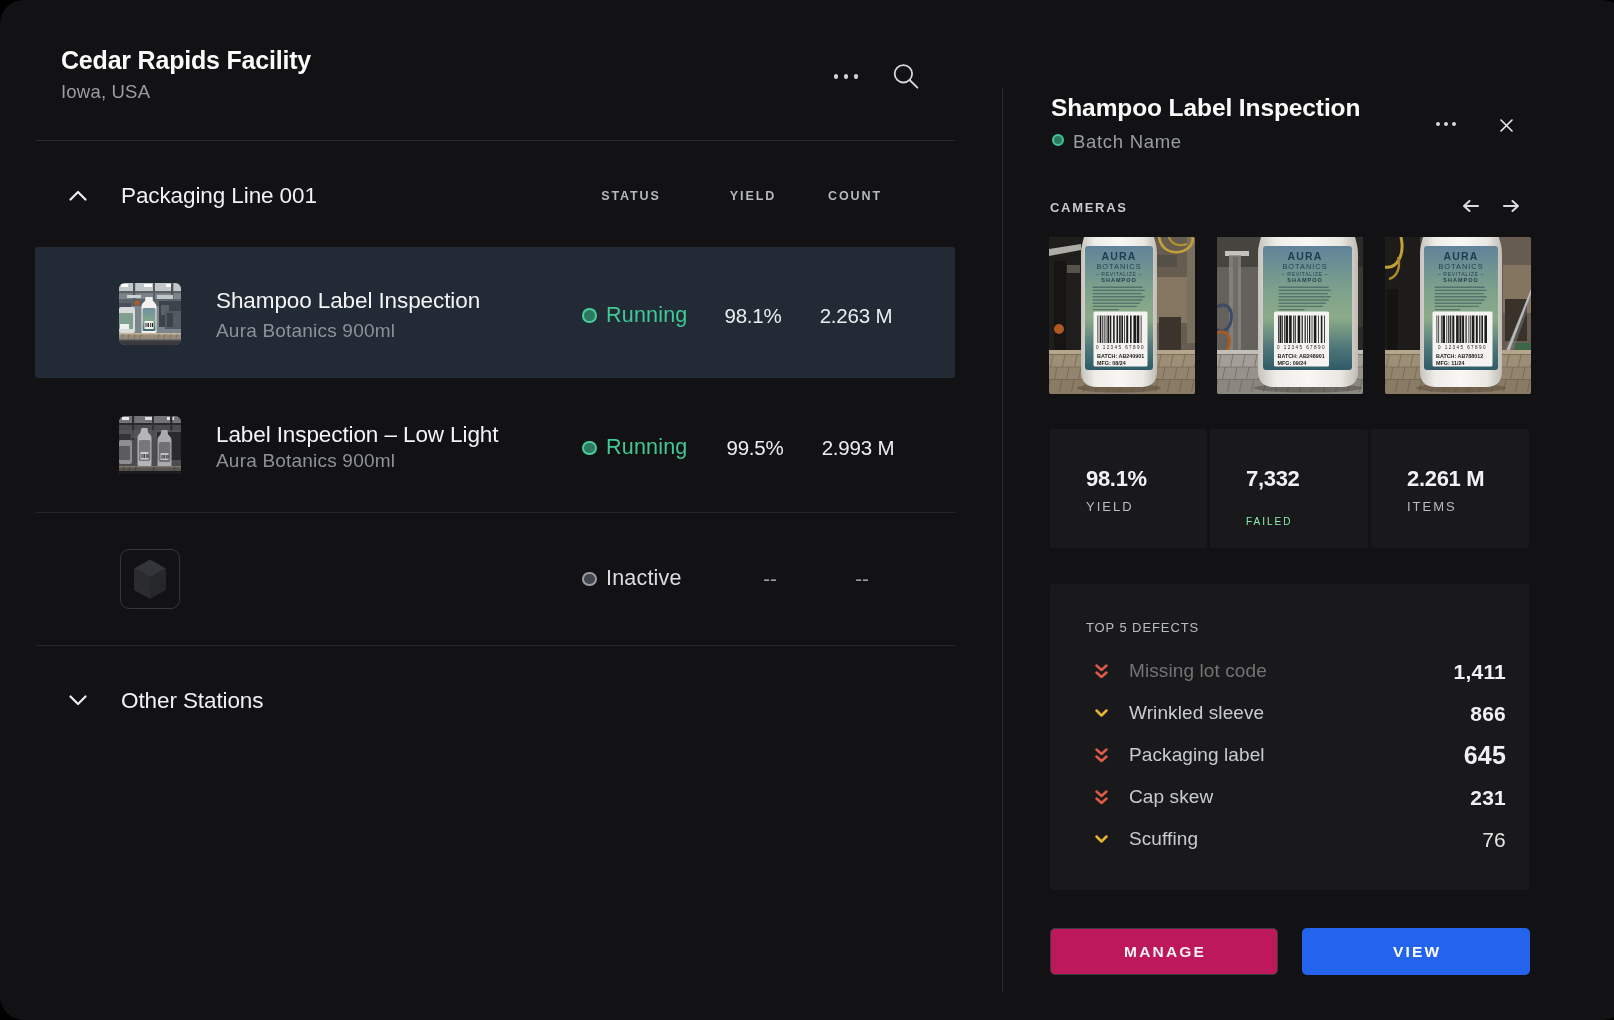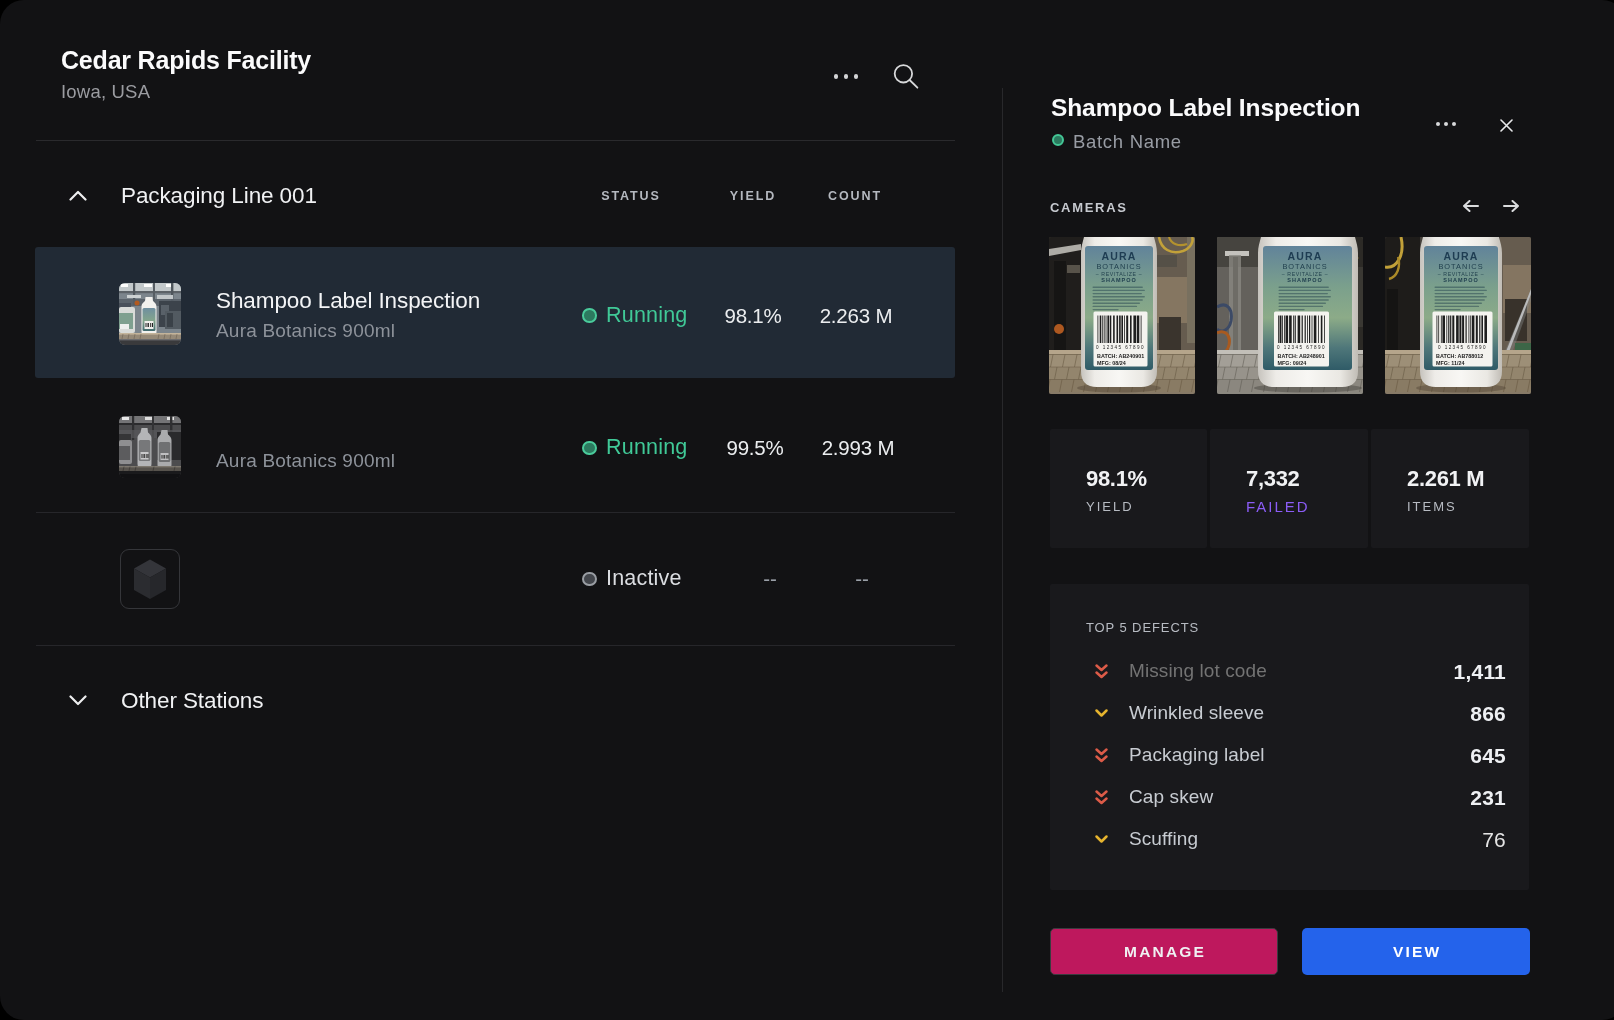--- a/index.html
+++ b/index.html
@@ -134,20 +134,21 @@
 <g stroke="#2e2b26" stroke-width="0.7" opacity="0.7">
 <line x1="5" y1="50.6" x2="4" y2="55"></line>
           <line x1="11" y1="50.6" x2="10" y2="55"></line>
           <line x1="17" y1="50.6" x2="16" y2="55"></line>
 <line x1="35" y1="50.6" x2="34" y2="55"></line>
           <line x1="56" y1="50.6" x2="55" y2="55"></line>
 </g>
 <rect x="0" y="55" width="62" height="7" fill="#1a1a1c"></rect>
 <rect x="0" y="58" width="62" height="4" fill="#111113"></rect>
 </svg></div>
+  <div class="abs rowtitle" style="left:216px;top:421px;line-height:28px;">Label Inspection – Low Light</div>
   <div class="abs rowsub" style="left:216px;top:449px;line-height:23px;">Aura Botanics 900ml</div>
   <div class="abs dot" style="left:582px;top:440.5px;width:14.5px;height:14.5px;border:2.2px solid #4acb9b;background:#2c7a5f;"></div>
   <div class="abs" style="left:606px;top:434px;font-size:21.5px;color:#40c997;line-height:26px;letter-spacing:.2px;">Running</div>
   <div class="abs cc val" style="left:755px;top:448px;">99.5%</div>
   <div class="abs cc val" style="left:858px;top:448px;">2.993&nbsp;M</div>
 
   <div class="abs" style="left:36px;top:512px;width:919px;height:1px;background:#26262a;"></div>
 
   <div class="abs" style="left:120px;top:549px;width:60px;height:60px;border:1.5px solid #35363a;border-radius:9px;box-sizing:border-box;"></div>
   <svg class="abs" style="left:133px;top:559px;" width="34" height="41" viewBox="0 0 34 41">
@@ -532,21 +533,21 @@
         <text x="51.0" y="121" font-family="Liberation Sans,sans-serif" font-size="5.4" font-weight="bold" fill="#1b1b1b">BATCH: AB788012</text>
         <text x="51.0" y="128" font-family="Liberation Sans,sans-serif" font-size="5.4" font-weight="bold" fill="#1b1b1b">MFG: 11/24</text>
       </svg></div>
 
   <div class="abs" style="left:1050px;top:429px;width:157px;height:119px;background:#19191c;border-radius:2px;"></div>
   <div class="abs" style="left:1210px;top:429px;width:158px;height:119px;background:#19191c;border-radius:2px;"></div>
   <div class="abs" style="left:1371px;top:429px;width:158px;height:119px;background:#19191c;border-radius:2px;"></div>
   <div class="abs" style="left:1086px;top:464px;font-size:22px;font-weight:700;color:#f1f2f4;line-height:29px;letter-spacing:-0.3px;">98.1%</div>
   <div class="abs" style="left:1086px;top:499px;font-size:13px;letter-spacing:2px;color:#b7bbc2;line-height:16px;">YIELD</div>
   <div class="abs" style="left:1246px;top:464px;font-size:22px;font-weight:700;color:#f1f2f4;line-height:29px;letter-spacing:-0.3px;">7,332</div>
-  <div class="abs" style="left:1246px;top:499px;font-size:15px;letter-spacing:2px;color:#8b5cf6;line-height:16px;">FAILED</div>
+  <div class="abs" style="left:1246px;top:514px;font-size:10px;letter-spacing:2px;color:#86efac;line-height:16px;">FAILED</div>
   <div class="abs" style="left:1407px;top:464px;font-size:22px;font-weight:700;color:#f1f2f4;line-height:29px;letter-spacing:-0.3px;">2.261&nbsp;M</div>
   <div class="abs" style="left:1407px;top:499px;font-size:13px;letter-spacing:2px;color:#b7bbc2;line-height:16px;">ITEMS</div>
 
   <div class="abs" style="left:1050px;top:584px;width:479px;height:306px;background:#19191c;border-radius:2px;"></div>
   <div class="abs" style="left:1086px;top:620px;font-size:13px;letter-spacing:0.9px;color:#b7bbc2;line-height:16px;">TOP 5 DEFECTS</div>
 
   <svg class="abs" style="left:1094px;top:663px;" width="15" height="17" viewBox="0 0 15 17">
     <path d="M2.5 2.5 L7.5 7 L12.5 2.5 M2.5 9.5 L7.5 14 L12.5 9.5" fill="none" stroke="#dc5b48" stroke-width="2.5" stroke-linecap="round" stroke-linejoin="round"></path>
   </svg>
   <div class="abs" style="left:1129px;top:659px;font-size:19px;color:#737373;line-height:24px;letter-spacing:.1px;">Missing lot code</div>
@@ -555,21 +556,21 @@
   <svg class="abs" style="left:1094px;top:708px;" width="15" height="11" viewBox="0 0 15 11">
     <path d="M2.5 2.5 L7.5 7.5 L12.5 2.5" fill="none" stroke="#e6b42e" stroke-width="2.5" stroke-linecap="round" stroke-linejoin="round"></path>
   </svg>
   <div class="abs" style="left:1129px;top:701px;font-size:19px;color:#c8ccd2;line-height:24px;letter-spacing:.1px;">Wrinkled sleeve</div>
   <div class="abs" style="right:120px;top:701px;font-size:21px;font-weight:700;color:#eef0f3;line-height:25px;letter-spacing:.2px;">866</div>
 
   <svg class="abs" style="left:1094px;top:747px;" width="15" height="17" viewBox="0 0 15 17">
     <path d="M2.5 2.5 L7.5 7 L12.5 2.5 M2.5 9.5 L7.5 14 L12.5 9.5" fill="none" stroke="#dc5b48" stroke-width="2.5" stroke-linecap="round" stroke-linejoin="round"></path>
   </svg>
   <div class="abs" style="left:1129px;top:743px;font-size:19px;color:#c8ccd2;line-height:24px;letter-spacing:.1px;">Packaging label</div>
-  <div class="abs" style="right:120px;top:743px;font-size:21px;font-weight:700;color:#eef0f3;line-height:25px;letter-spacing:.2px;">645</div>
+  <div class="abs" style="right:120px;top:743px;font-size:25px;font-weight:700;color:#eef0f3;line-height:25px;letter-spacing:.2px;">645</div>
 
   <svg class="abs" style="left:1094px;top:789px;" width="15" height="17" viewBox="0 0 15 17">
     <path d="M2.5 2.5 L7.5 7 L12.5 2.5 M2.5 9.5 L7.5 14 L12.5 9.5" fill="none" stroke="#dc5b48" stroke-width="2.5" stroke-linecap="round" stroke-linejoin="round"></path>
   </svg>
   <div class="abs" style="left:1129px;top:785px;font-size:19px;color:#c8ccd2;line-height:24px;letter-spacing:.1px;">Cap skew</div>
   <div class="abs" style="right:120px;top:785px;font-size:21px;font-weight:700;color:#eef0f3;line-height:25px;letter-spacing:.2px;">231</div>
 
   <svg class="abs" style="left:1094px;top:834px;" width="15" height="11" viewBox="0 0 15 11">
     <path d="M2.5 2.5 L7.5 7.5 L12.5 2.5" fill="none" stroke="#e6b42e" stroke-width="2.5" stroke-linecap="round" stroke-linejoin="round"></path>
   </svg>

